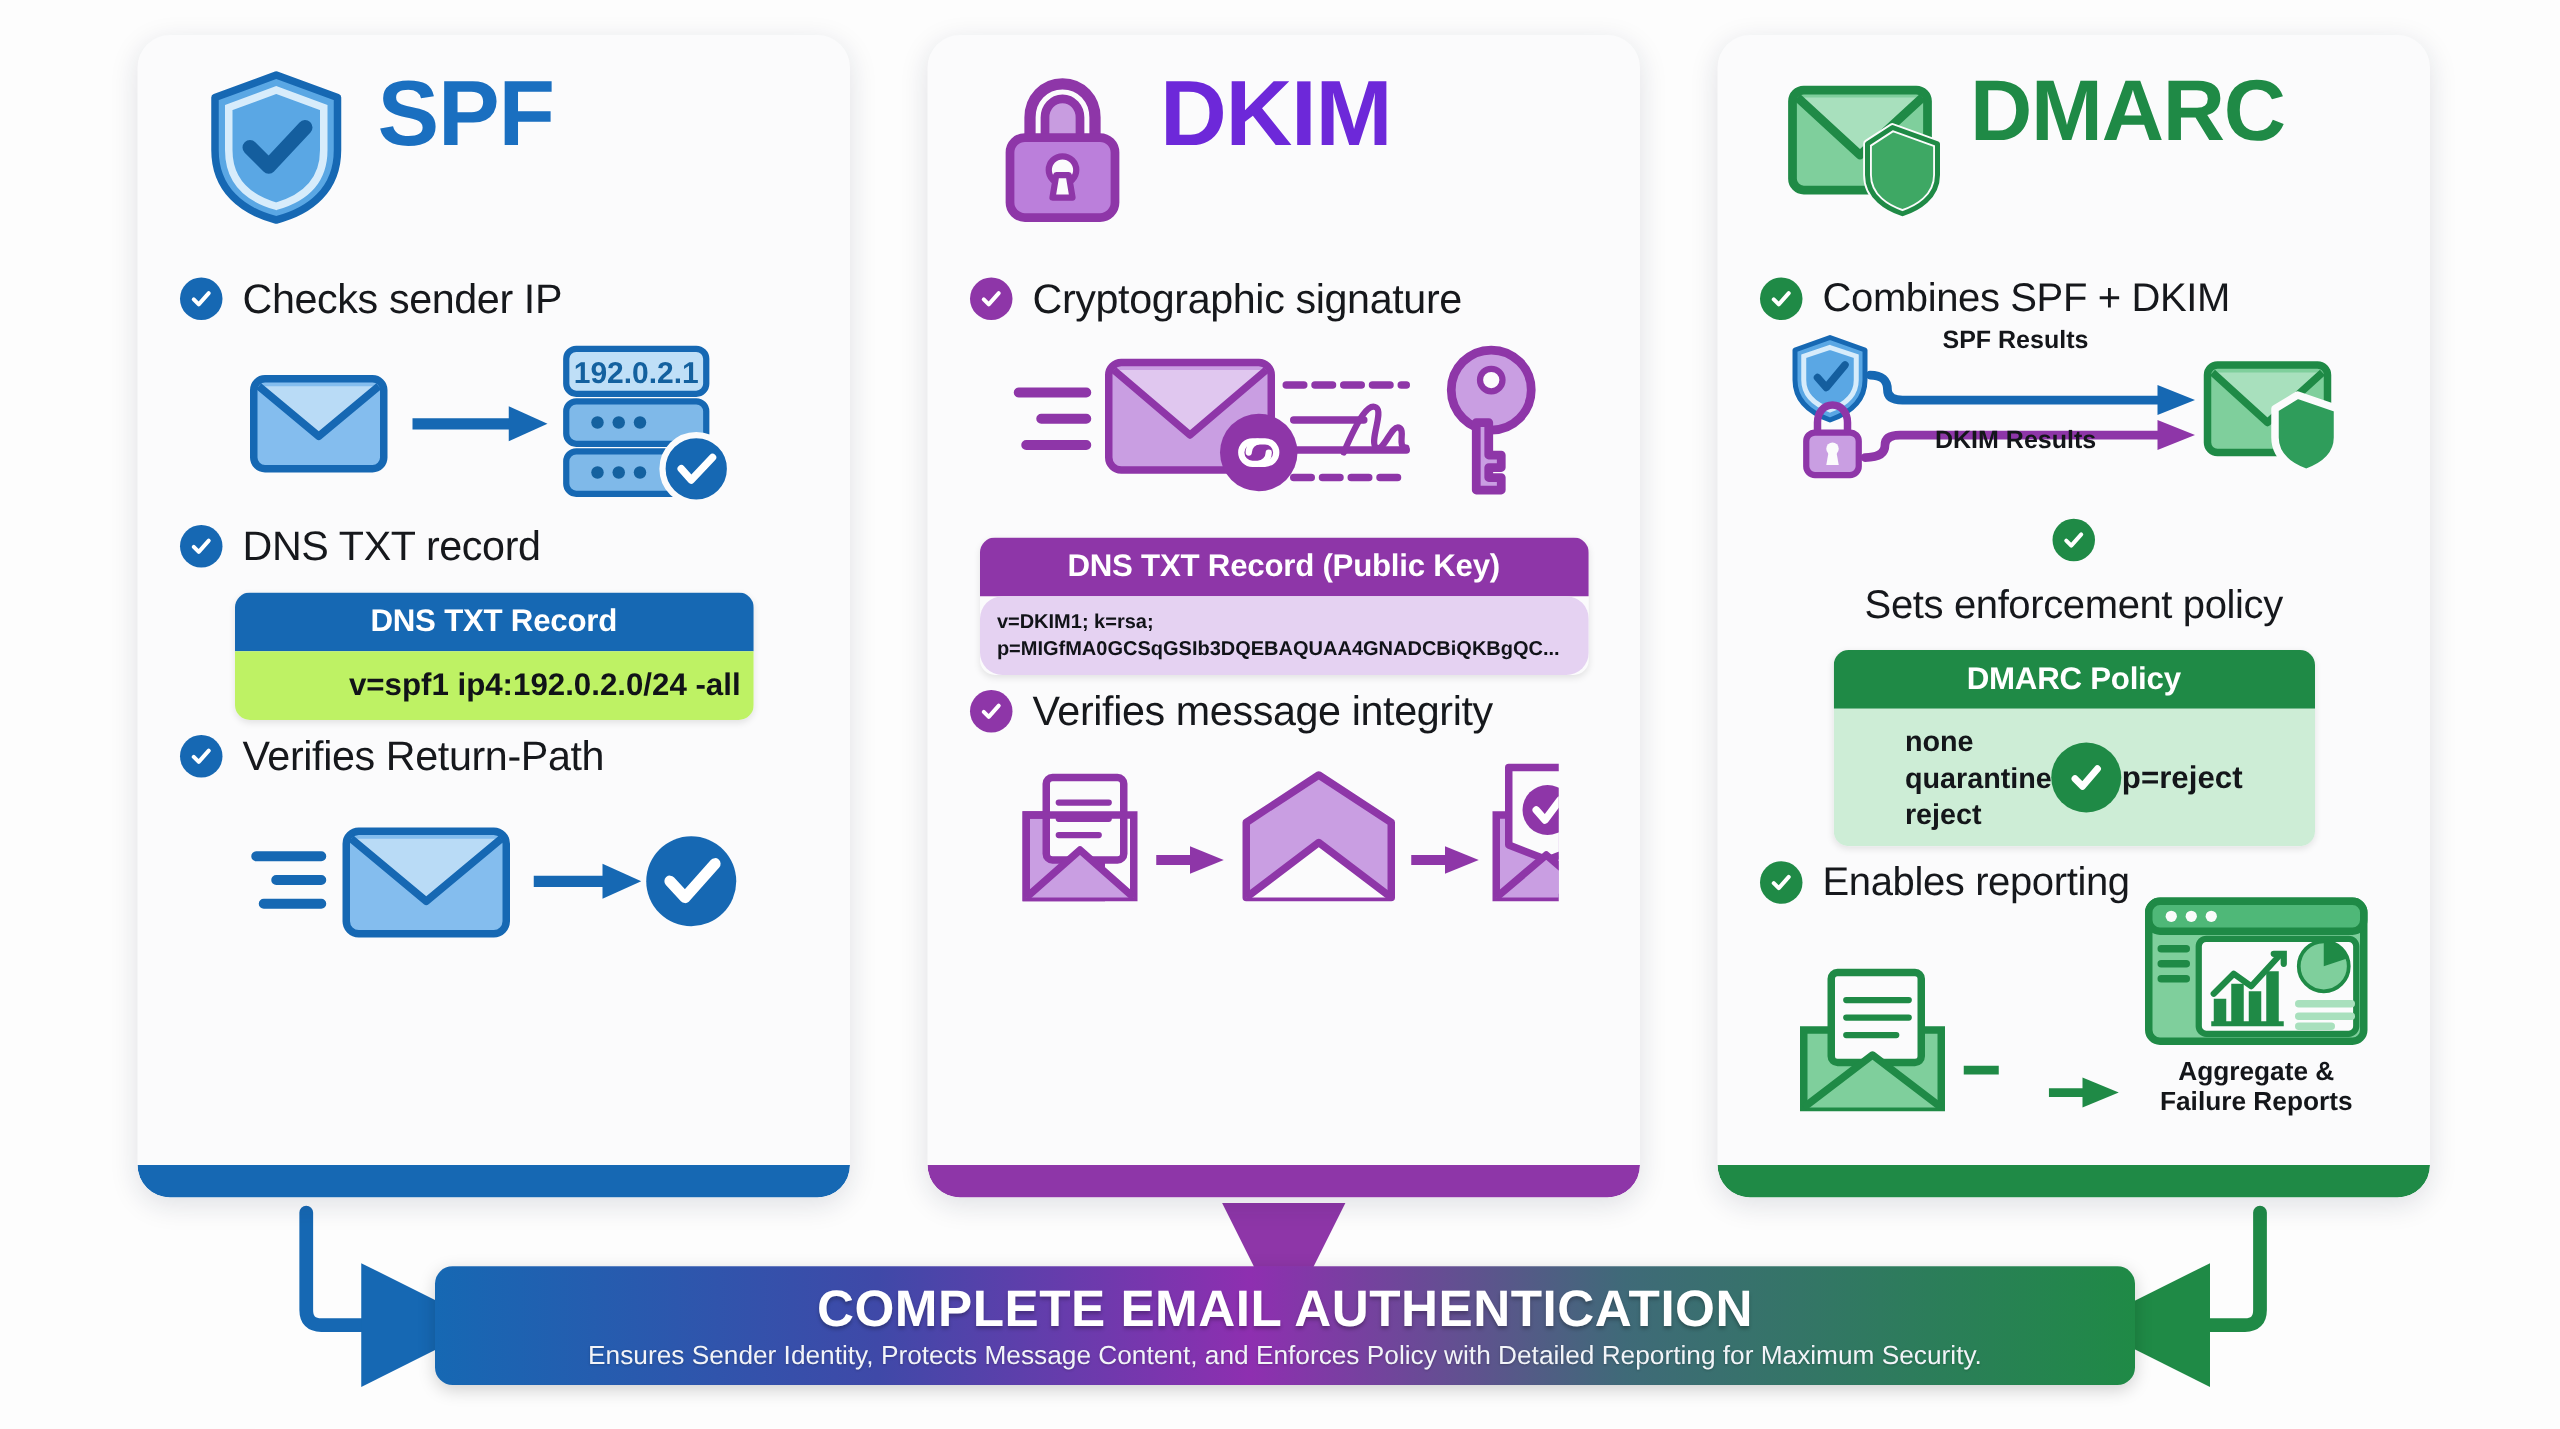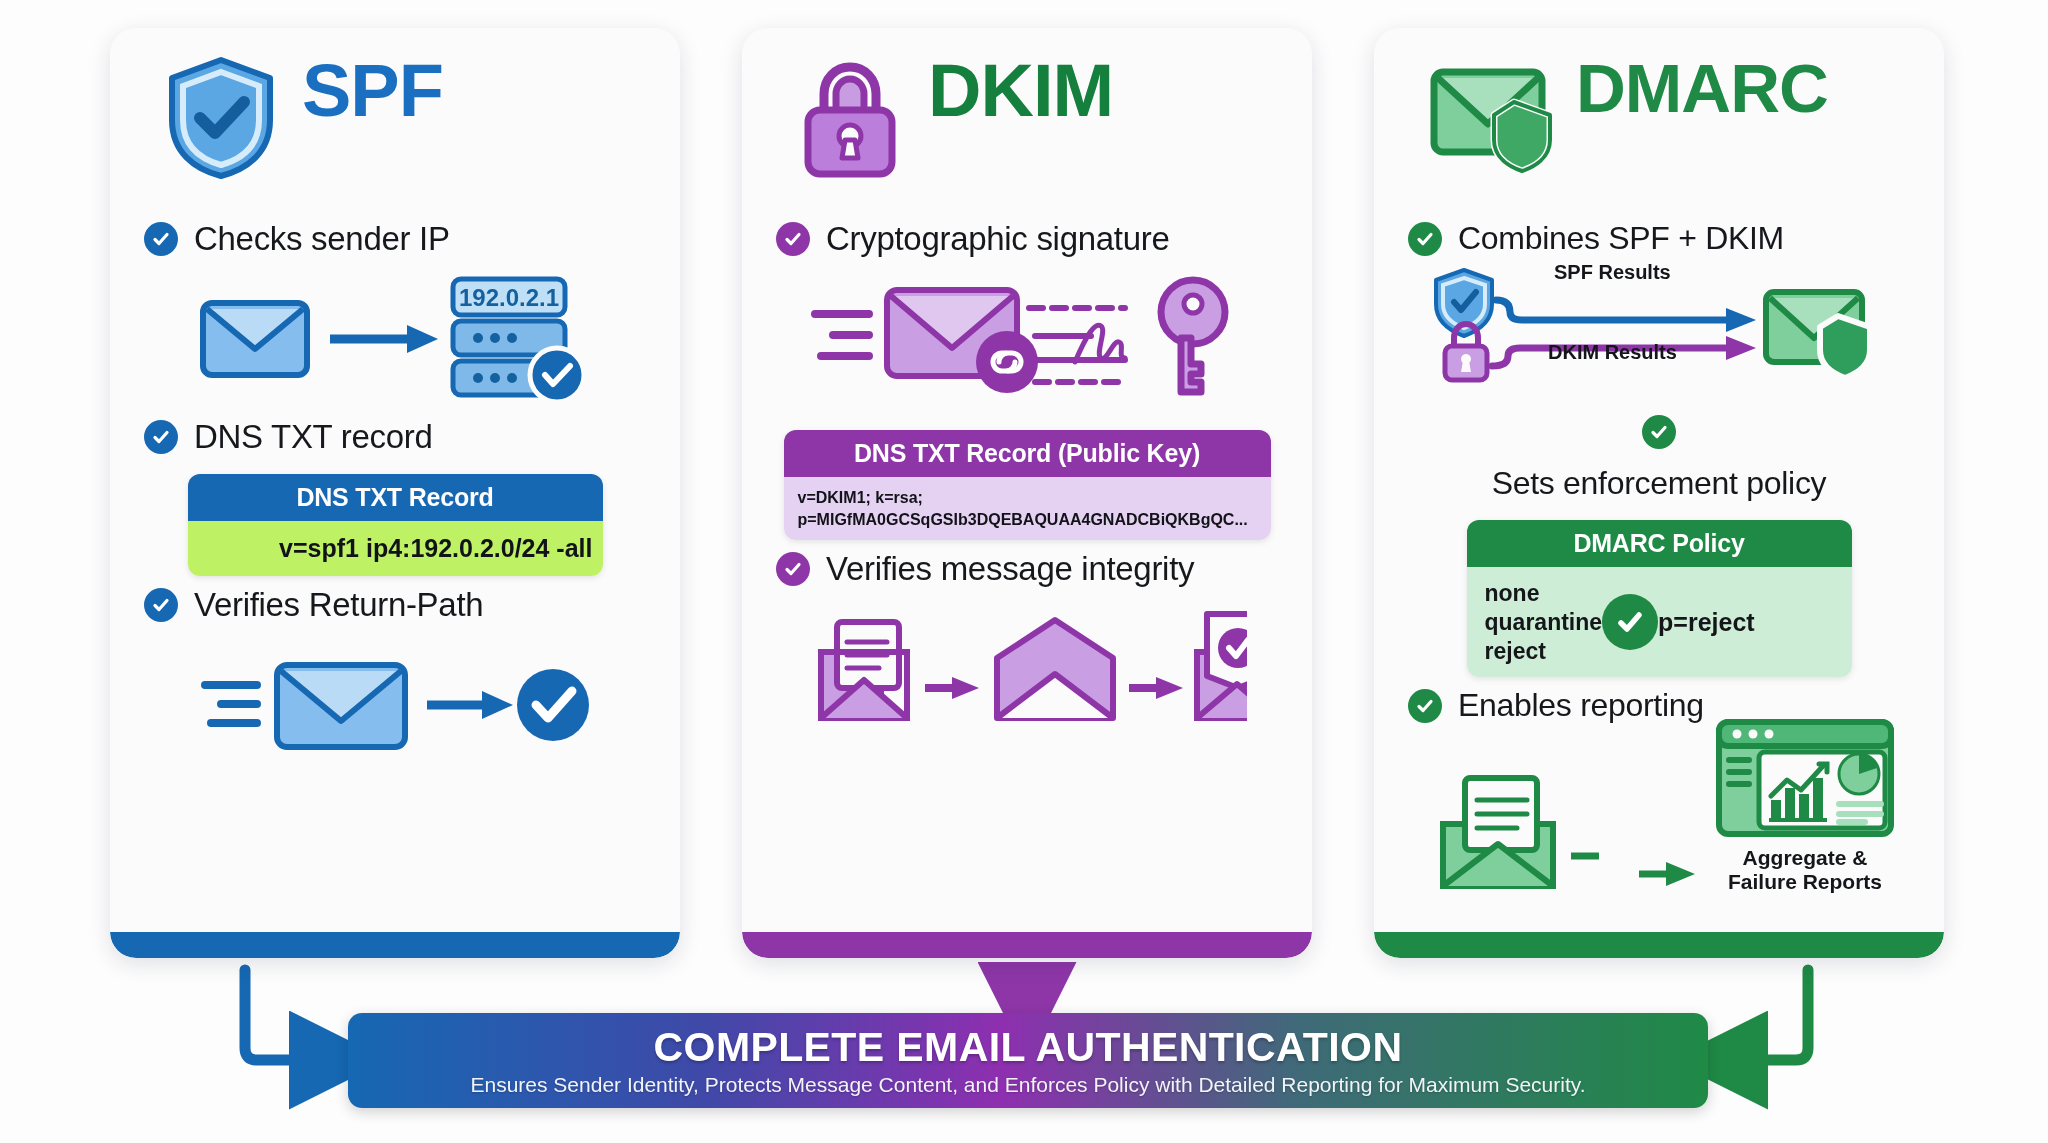--- a/index.html
+++ b/index.html
@@ -68,21 +68,21 @@
     height: 160px;
     padding-left: 18px;
   }
   .card-title {
     font-size: 74px;
     font-weight: 700;
     letter-spacing: -1px;
     line-height: 1;
   }
   .spf  .card-title { color: #1a6fc0; }
-  .dkim .card-title { color: #15803d; }
+  .dkim .card-title { color: #6d28d9; }
   .dmarc .card-title{ color: #1f8a46; font-size: 69px; }
 
   
   .bullet {
     display: flex;
     align-items: center;
     gap: 16px;
     margin-top: 6px;
   }
   .bullet-text {
@@ -140,29 +140,30 @@
 
   .dkim .recbox { width: 487px; }
   .dkim .recbox-head { background: #8e36a8; }
   .dkim .recbox-body {
     background: #e5d2f2;
     text-align: left;
     font-size: 16px;
     line-height: 1.35;
     padding: 10px 14px;
     word-break: break-all;
+    border-radius: 18px;
   }
 
   .dmarc .recbox { width: 385px; }
   .dmarc .recbox-head { background: #1f8a46; }
   .dmarc .recbox-body {
     background: #cdedd6;
     display: flex;
     align-items: center;
-    justify-content: flex-start;
+    justify-content: center;
     padding: 12px 18px;
   }
   .policy-list {
     font-size: 23px;
     font-weight: 700;
     color: #14161a;
     line-height: 1.25;
     text-align: left;
   }
   .policy-chosen {

